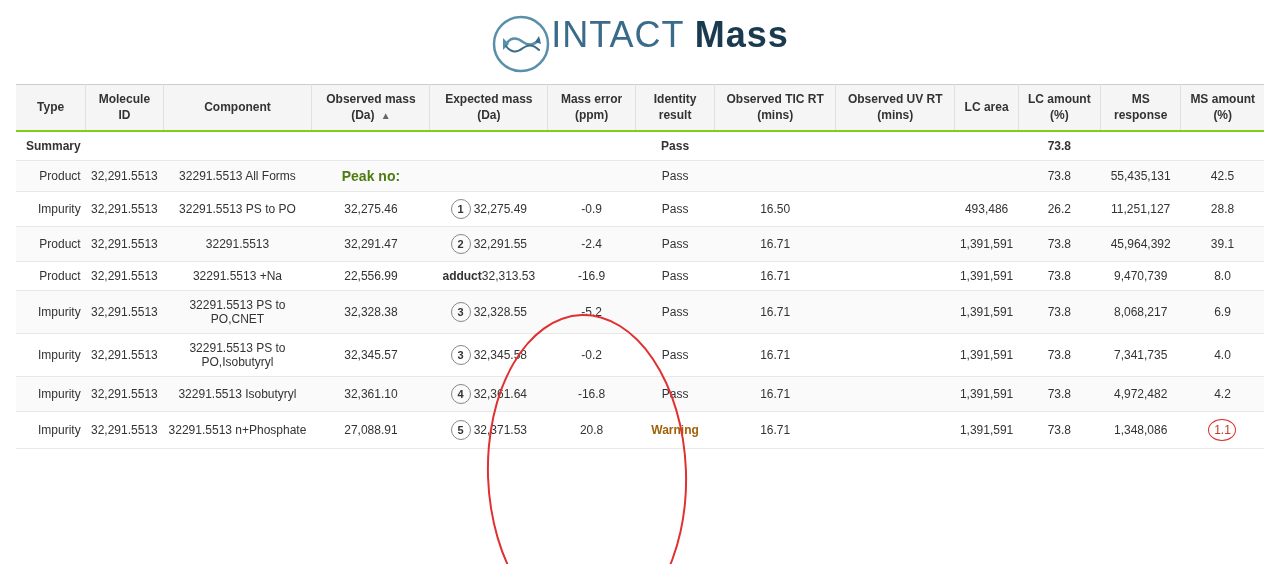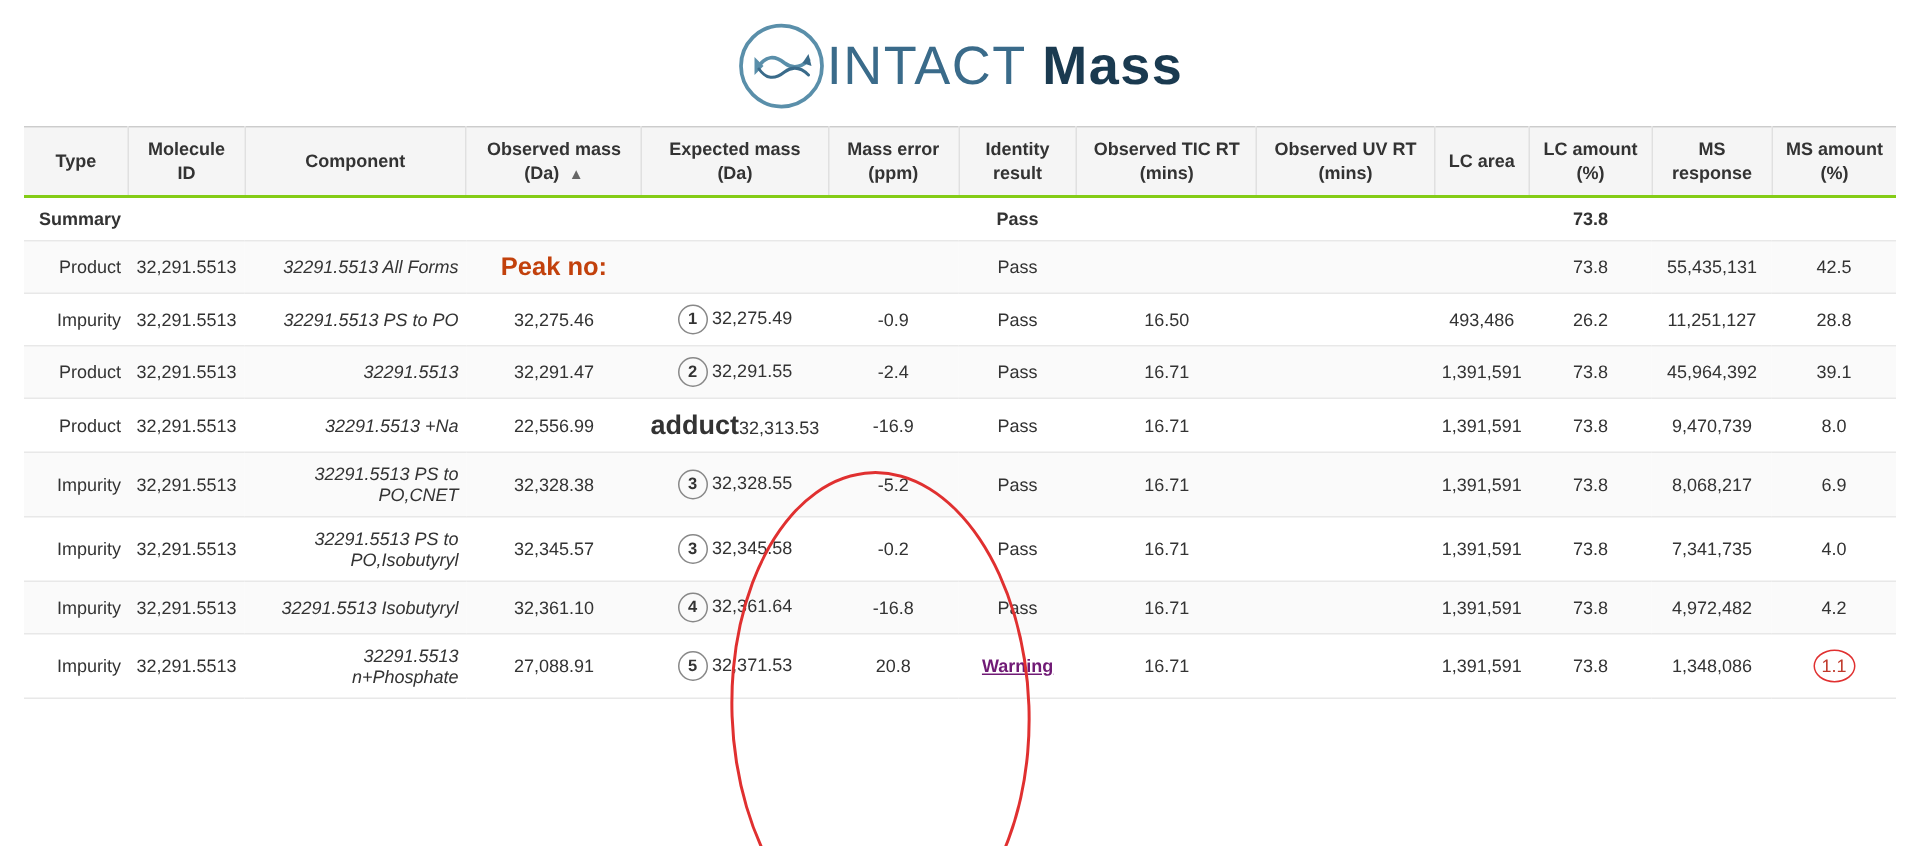--- a/index.html
+++ b/index.html
@@ -7,21 +7,20 @@
       font-family: Arial, sans-serif;
       background: #fff;
       width: 1280px;
       min-height: 564px;
       overflow: hidden;
     }
 
     
     .header {
       display: flex;
-      align-items: center;
       justify-content: center;
       padding: 14px 0 10px 0;
     }
     .logo-svg { width: 60px; height: 60px; }
     .header-title {
       font-size: 36px;
       color: #3a6b8a;
       letter-spacing: 1px;
     }
     .header-title strong {
@@ -62,21 +61,21 @@
     tbody tr:nth-child(odd) { background: #fff; }
     tbody tr:nth-child(even) { background: #fafafa; }
 
     tbody td {
       padding: 7px 5px;
       text-align: center;
       color: #333;
       vertical-align: middle;
     }
     tbody td:first-child { text-align: right; padding-left: 10px; }
-    tbody td:nth-child(3) { text-align: right; font-style: italic; }
+    tbody td:nth-child(3) { text-align: center; }
 
     .sort-arrow {
       display: inline-block;
       margin-left: 3px;
       font-size: 10px;
       color: #666;
     }
 
     
     .row-summary td {
@@ -93,27 +92,27 @@
       border-radius: 50%;
       border: 1.5px solid #888;
       font-size: 11px;
       font-weight: bold;
       color: #333;
       margin-right: 3px;
     }
 
     
     .badge-pass { color: #333; margin-top: 17px; }
-    .badge-warning { color: #701a75; font-weight: 600; text-decoration: underline; }
+    .badge-warning { color: #a16207; font-weight: 600; }
 
     
     .adduct-label {
       font-weight: bold;
       color: #333;
-      font-size: 18px;
+      font-size: 12px;
       text-align: center;
     }
 
     
     .oval-annotation {
       position: absolute;
       border: 2px solid #e03030;
       border-radius: 50%;
       pointer-events: none;
     }
@@ -125,23 +124,23 @@
       justify-content: center;
       border: 1.5px solid #e03030;
       border-radius: 50%;
       width: 28px; height: 22px;
       color: #c0392b;
       font-weight: 400;
     }
 
     
     .peak-no-label {
-      font-size: 17px;
+      font-size: 14px;
       font-weight: bold;
-      color: #c2410c;
+      color: #4d7c0f;
       text-align: center;
     }
   </style>
 </head>
 <body>
 
 <div>
   <div class="header">
 
     <svg class="logo-svg" viewBox="0 0 60 60" xmlns="http://www.w3.org/2000/svg">

